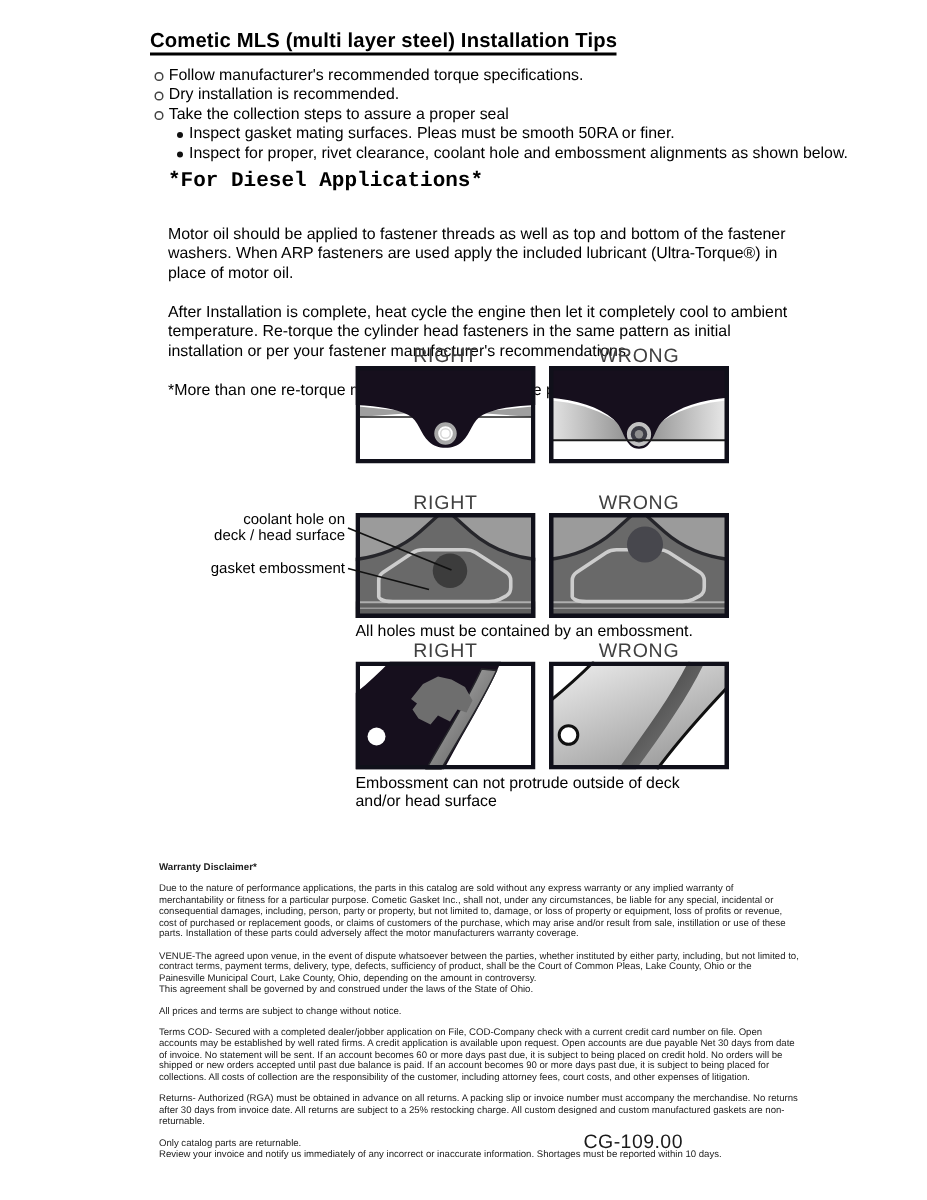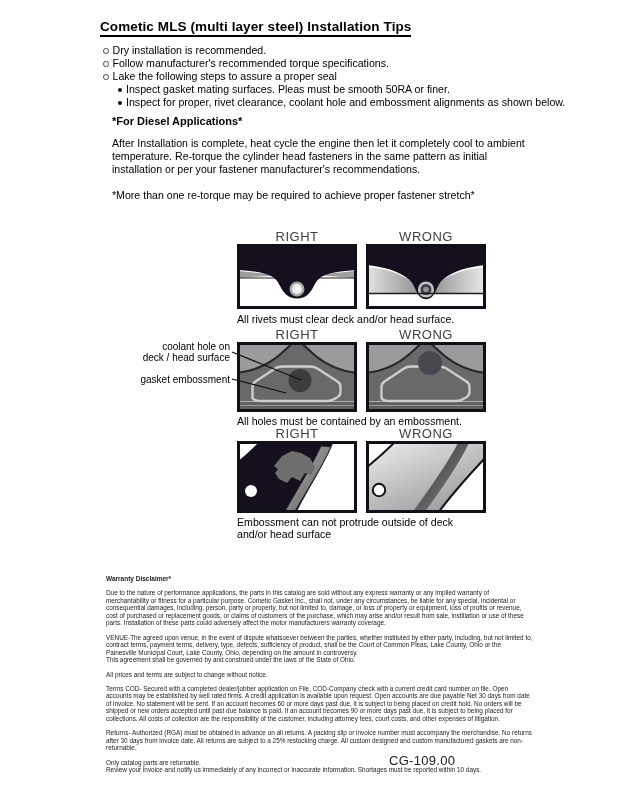--- a/index.html
+++ b/index.html
@@ -11,21 +11,21 @@
     position:absolute; left:100px; top:19px; font-size:13.5px; font-weight:bold;
     color:#000; border-bottom:2px solid #000; padding-bottom:1px; letter-spacing:0.1px;
   }
   .intro { position:absolute; left:103px; top:44px; font-size:10.6px; line-height:13px; color:#000; }
   .bullet-row { display:flex; align-items:flex-start; }
   .b-circle { width:3.5px; height:3.5px; border:1px solid #444; border-radius:50%; margin:4px 4px 0 0; flex:none; }
   .b-dot { width:4px; height:4px; background:#111; border-radius:50%; margin:4.5px 4px 0 0; flex:none; }
   .sub { margin-left:15px; }
 
   .diesel { position:absolute; left:112px; top:115px; width:420px; font-size:10.6px; line-height:13px; color:#000; }
-  .diesel .dh { font-size:11px; font-weight:bold; margin:0 0 9px 0; }
+  .diesel .dh { font-size:14px; font-weight:bold; margin:0 0 22px 0;font-family:Liberation Mono, monospace; }
   .diesel p { margin:0 0 13px 0; }
 
   .diag-label { position:absolute; width:120px; text-align:center; font-size:13px; letter-spacing:0.5px; color:#404040; }
   .diag-box { position:absolute; line-height:0; }
   .diag-caption { position:absolute; left:237px; font-size:10.6px; line-height:12px; color:#000; }
 
   .ann { position:absolute; left:96px; width:134px; text-align:right; font-size:10px; line-height:11px; color:#000; }
   .overlay { position:absolute; pointer-events:none; }
 
   .warranty { position:absolute; left:106px; top:575px; width:427px; font-size:6.4px; line-height:7.45px; color:#1c1c1c; }
@@ -38,42 +38,43 @@
 </head>
 <body>
 
 <div class="page">
 
   <div class="title">Cometic MLS (multi layer steel) Installation Tips</div>
 
   <div class="intro">
     <div class="bullet-row">
       <span class="b-circle"></span>
-      <span>Dry installation is recommended.</span>
+      <span>Follow manufacturer's recommended torque specifications.</span>
     </div>
     <div class="bullet-row">
       <span class="b-circle"></span>
-      <span>Follow manufacturer's recommended torque specifications.</span>
+      <span>Dry installation is recommended.</span>
     </div>
     <div class="bullet-row">
       <span class="b-circle"></span>
-      <span>Lake the following steps to assure a proper seal</span>
+      <span>Take the collection steps to assure a proper seal</span>
     </div>
     <div class="bullet-row sub">
       <span class="b-dot"></span>
       <span>Inspect gasket mating surfaces.  Pleas must be smooth 50RA or finer.</span>
     </div>
     <div class="bullet-row sub">
       <span class="b-dot"></span>
       <span>Inspect for proper, rivet clearance, coolant hole and embossment alignments as shown below.</span>
     </div>
   </div>
 
   <div class="diesel">
     <div class="dh">*For Diesel Applications*</div>
+    <p>Motor oil should be applied to fastener threads as well as top and bottom of the fastener washers. When ARP fasteners are used apply the included lubricant (Ultra-Torque®) in place of motor oil.</p>
     <p>After Installation is complete, heat cycle the engine then let it completely cool to ambient temperature. Re-torque the cylinder head fasteners in the same pattern as initial installation or per your fastener manufacturer's recommendations.</p>
     <p>*More than one re-torque may be required to achieve proper fastener stretch*</p>
   </div>
 
   <div class="diag-label" style="left:237px; top:229px;">RIGHT</div>
   <div class="diag-label" style="left:366px; top:229px;">WRONG</div>
 
   <div class="diag-box" style="left:237px; top:244px;">
     <svg width="120" height="65" viewBox="0 0 120 65">
       <rect width="120" height="65" fill="#ffffff"></rect>
@@ -103,21 +104,20 @@
       <path d="M2,23 C22,25 40,31 52,43 L56,49.5 L2,49.5 Z" fill="url(#g1l)"></path>
       <path d="M118,23 C98,25 80,31 68,43 L64,49.5 L118,49.5 Z" fill="url(#g1r)"></path>
       <path d="M0,0 H120 V21 C101,23 87,27 77,35.5 C71,40.5 71,47.5 66,52.8 C63,56 57,56 54,52.8 C49,47.5 49,40.5 43,35.5 C33,27 19,23 0,21 Z" fill="#160f1d"></path>
       <circle cx="60" cy="45.5" r="6.8" fill="#3d3d46" stroke="#c2c2c2" stroke-width="2.6"></circle>
       <line x1="2" y1="49.5" x2="118" y2="49.5" stroke="#1c1c1c" stroke-width="1.4"></line>
       <circle cx="60" cy="45.5" r="2.8" fill="#8f8f8f"></circle>
       <rect x="1.5" y="1.5" width="117" height="62" fill="none" stroke="#10101a" stroke-width="3"></rect>
     </svg>
   </div>
 
-  <div class="diag-caption" style="top:313px;">All rivets must clear deck and/or head surface.</div>
 
   <div class="diag-label" style="left:237px; top:327px;">RIGHT</div>
   <div class="diag-label" style="left:366px; top:327px;">WRONG</div>
 
   <div class="ann" style="top:341px;">
     <div>coolant hole on</div>
     <div>deck / head surface</div>
   </div>
   <div class="ann" style="top:374px;">
     <div>gasket embossment</div>

